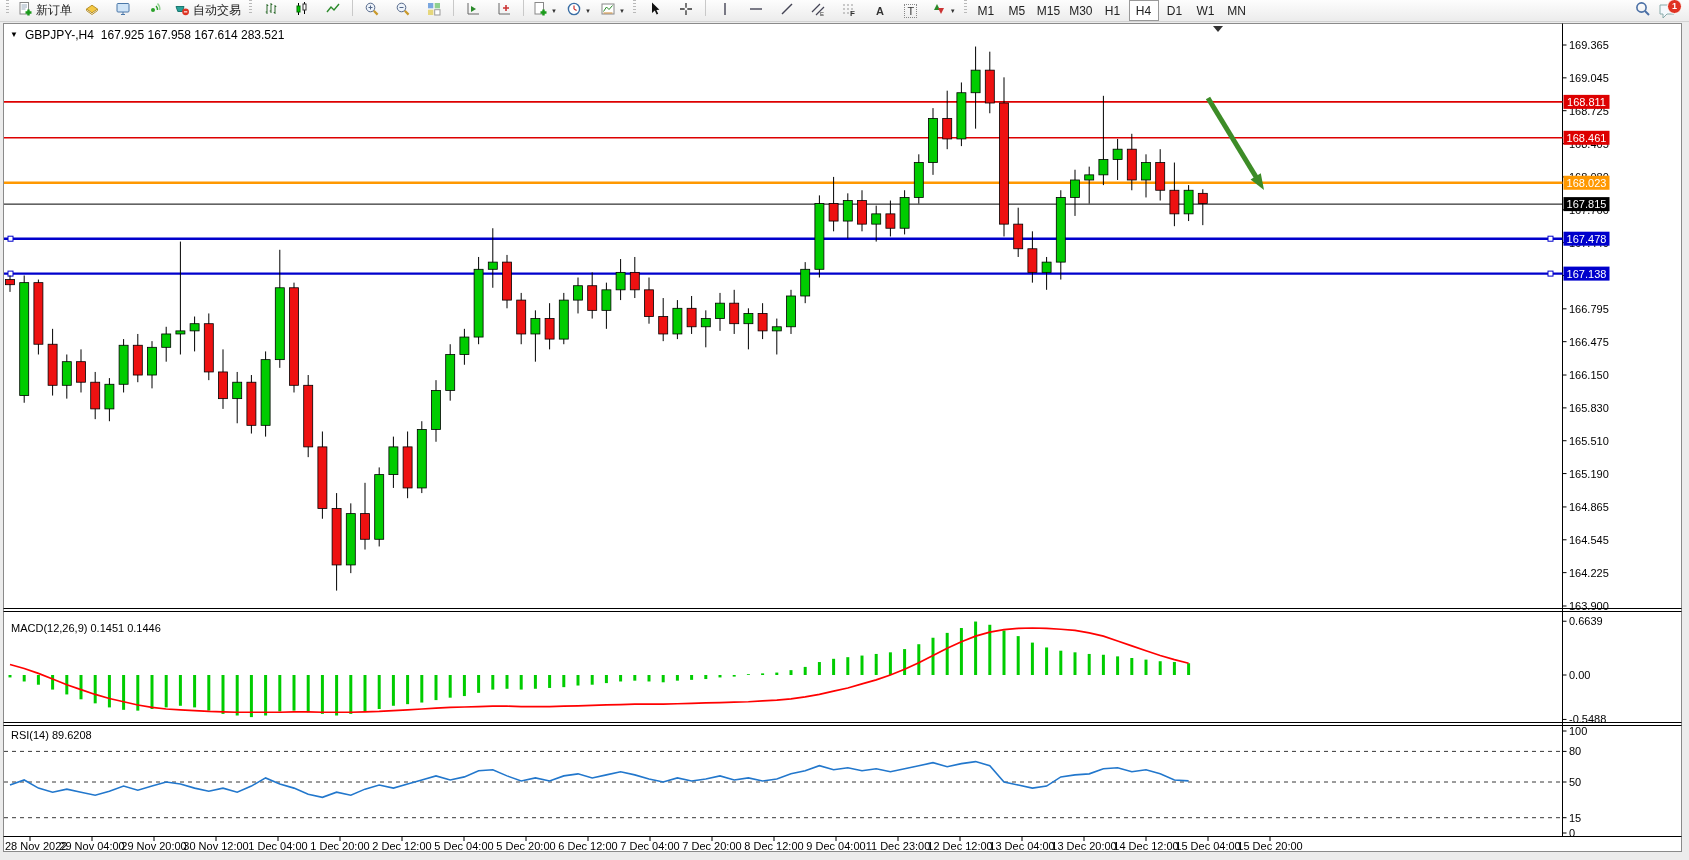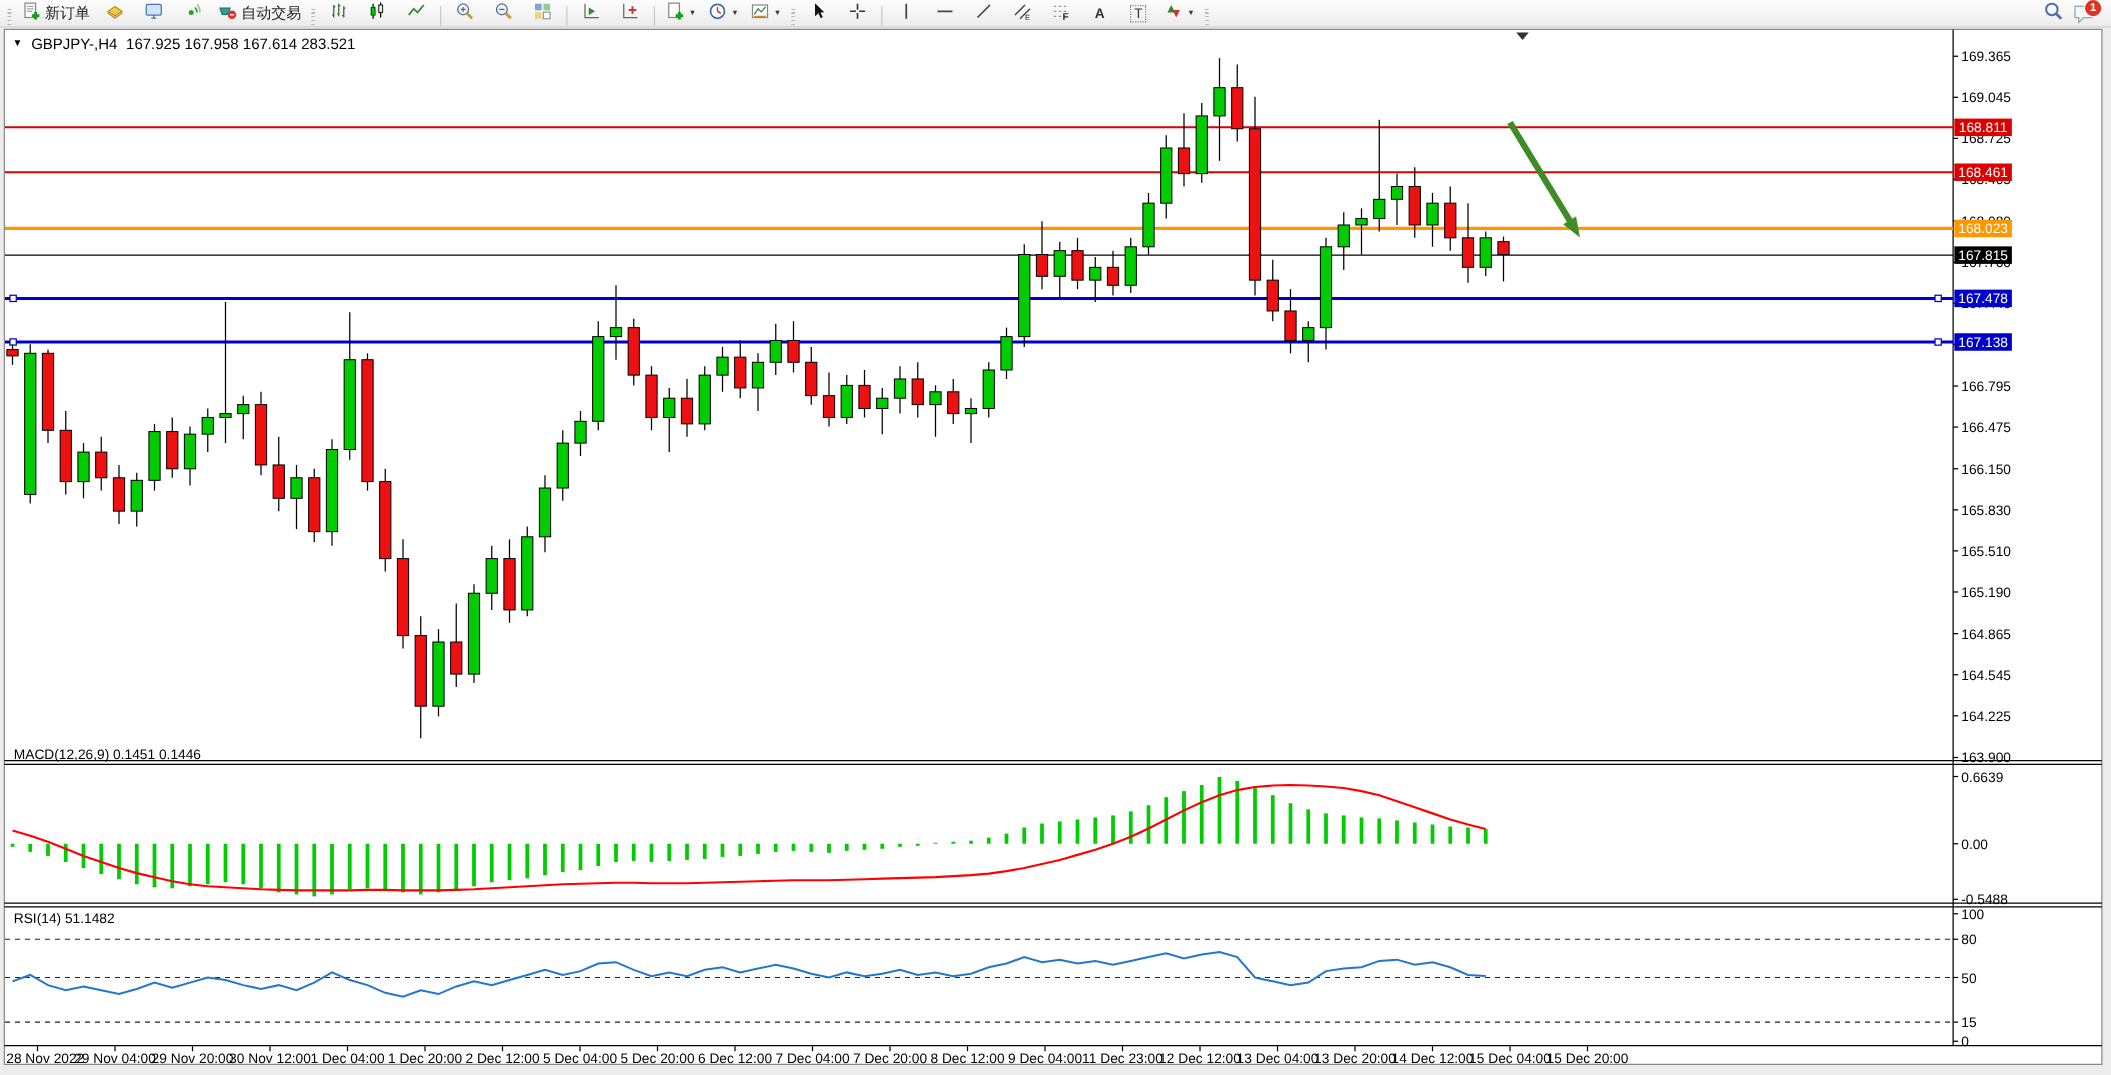--- a/index.html
+++ b/index.html
@@ -1,39 +1,39 @@
 <!DOCTYPE html>
 <html><head>
 <meta charset="utf-8">
 <style>
   html,body{margin:0;padding:0}
   body{width:1689px;height:860px;position:relative;overflow:hidden;background:#ececec;
        font-family:"Liberation Sans",sans-serif;-webkit-font-smoothing:antialiased}
   #chart-svg{position:absolute;left:0;top:0;z-index:1}
   .toolbar{position:absolute;left:0;top:0;right:0;height:21px;z-index:10;
            background:linear-gradient(#fdfdfd,#ececec);border-bottom:1px solid #d2d2d2;
-           display:flex;align-items:flex-end;gap:1px;padding:0 3px;font-size:12px;color:#222}
+           display:flex;align-items:flex-start;gap:1px;padding:0 3px;font-size:12px;color:#222}
   .tbtn{height:19px;min-width:22px;display:flex;align-items:center;justify-content:center;
         gap:3px;padding:0 3px;border:1px solid transparent;white-space:nowrap;cursor:default}
   .tbtn.active{background:#fff;border:1px solid #999}
   .grip{width:3px;height:14px;margin:0 3px;
         background:repeating-linear-gradient(180deg,#b9b9b9 0 1px,transparent 1px 3px)}
   .sep{width:1px;height:16px;background:#c9c9c9;margin:0 3px}
   .caret{font-size:6px;color:#333;line-height:1}
   .glyph{font-weight:bold;font-size:11px;color:#333}
   .glyph.boxed{border:1px dotted #888;padding:0 2px;font-weight:normal}
   .tb-right{margin-left:auto;display:flex;align-items:center;gap:6px;margin-right:8px}
   .balloon-wrap{position:relative;width:20px;height:18px}
   .nbadge{position:absolute;top:-3px;right:-4px;width:13px;height:13px;border-radius:50%;
           background:#e03222;color:#fff;font-size:9px;font-weight:bold;display:flex;
           align-items:center;justify-content:center;border:1px solid #fff}
   .overlay{position:absolute;z-index:5;color:#000}
   #chart-title{left:10px;top:28px;font-size:12px;display:flex;gap:7px;align-items:center}
   #chart-title .tri{font-size:8px;line-height:1}
-  #macd-label{left:11px;top:598px;font-size:11px}
+  #macd-label{left:11px;top:622px;font-size:11px}
   #rsi-label{left:11px;top:729px;font-size:11px}
 </style>
 </head>
 <body>
 
 <div class="toolbar">
   <div class="grip"></div>
 
   <div class="tbtn">
     <span>
@@ -246,20 +246,31 @@
       <svg width="16" height="16">
           <polygon points="3,9 6,3 9,9" fill="#2a8a2a"></polygon>
           <polygon points="7,7 13,7 10,13" fill="#cc3333"></polygon>
         </svg>
     </span>
       <span class="caret">▼</span>
   </div>
 
   <div class="grip"></div>
 
+  <div id="tf-group" style="display:flex;gap:1px">
+      <div class="tbtn">M1</div>
+      <div class="tbtn">M5</div>
+      <div class="tbtn">M15</div>
+      <div class="tbtn">M30</div>
+      <div class="tbtn">H1</div>
+      <div class="tbtn active">H4</div>
+      <div class="tbtn">D1</div>
+      <div class="tbtn">W1</div>
+      <div class="tbtn">MN</div>
+    </div>
 
   <div class="tb-right">
     <span>
       <svg width="18" height="18">
           <circle cx="7.5" cy="7.5" r="4.6" fill="none" stroke="#4a6fa5" stroke-width="1.6"></circle>
           <path d="M11 11l4 4" stroke="#4a6fa5" stroke-width="2"></path>
         </svg>
     </span>
     <span class="balloon-wrap">
       <svg width="20" height="18">
@@ -269,21 +280,21 @@
     </span>
   </div>
 </div>
 
 <div id="chart-title" class="overlay">
   <span class="tri">▼</span>
   <span>GBPJPY-,H4</span>
   <span>167.925 167.958 167.614 283.521</span>
 </div>
 <div id="macd-label" class="overlay">MACD(12,26,9) 0.1451 0.1446</div>
-<div id="rsi-label" class="overlay">RSI(14) 51.1482</div>
+<div id="rsi-label" class="overlay">RSI(14) 89.6208</div>
 
 <svg id="chart-svg" width="1689" height="860">
     <rect x="3.5" y="23.5" width="1678" height="828" fill="#ffffff" stroke="#8a8a8a"></rect>
     <line x1="3.5" y1="608.5" x2="1681.5" y2="608.5" stroke="#000"></line>
     <line x1="3.5" y1="611.5" x2="1681.5" y2="611.5" stroke="#000"></line>
     <line x1="3.5" y1="722.5" x2="1681.5" y2="722.5" stroke="#000"></line>
     <line x1="3.5" y1="725.5" x2="1681.5" y2="725.5" stroke="#000"></line>
     <line x1="3.5" y1="836.5" x2="1681.5" y2="836.5" stroke="#000"></line>
     <line x1="1562.5" y1="23.5" x2="1562.5" y2="836.5" stroke="#000"></line>
     <g font-size="11" font-family="&quot;Liberation Sans&quot;,sans-serif" fill="#000">

